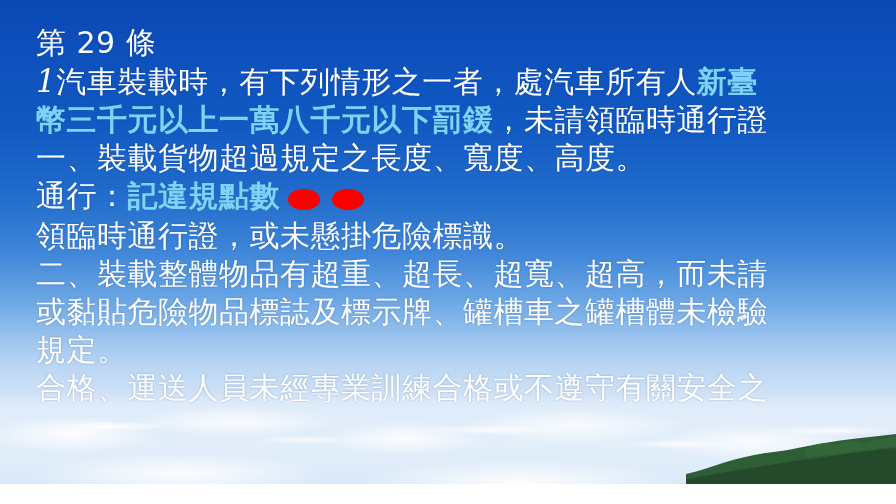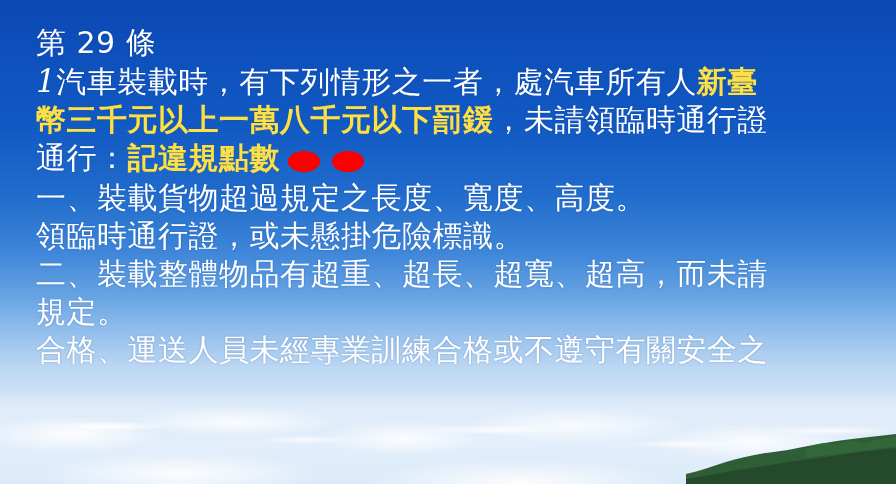--- a/index.html
+++ b/index.html
@@ -74,21 +74,21 @@
     color:#ffffff;
     letter-spacing:.5px;
     text-shadow:0 0 2px rgba(0,40,110,.30);
   }
   .ln{white-space:nowrap;}
   .em-num{
     font-family:"DejaVu Serif","Liberation Serif",serif;
     font-style:italic;font-weight:400;font-size:31px;
   }
   .hl{
-    color:#fde047;font-weight:bold;
+    color:#7dd3fc;font-weight:bold;
     text-shadow:0 0 1px rgba(90,90,0,.35);
   }
   .dot-wrap{display:inline-block;vertical-align:middle;margin-left:8px;}
   .dot{
     display:inline-block;width:32px;height:21px;border-radius:50%;
     background:#fb0000;vertical-align:middle;margin-right:12px;
   }
 </style>
 </head>
 <body>
@@ -120,36 +120,39 @@
 
     <div class="ln">
       <span class="em-num">1</span><span>汽車裝載時，有下列情形之一者，處汽車所有人</span><span class="hl">新臺</span>
     </div>
 
     <div class="ln">
       <span class="hl">幣三千元以上一萬八千元以下罰鍰</span><span>，未請領臨時通行證</span>
     </div>
 
     <div class="ln">
-      <span>通行：</span><span class="hl">記違規點數</span><span class="dot-wrap"><span class="dot"></span><span class="dot"></span></span>
+      <span>一、裝載貨物超過規定之長度、寬度、高度。</span>
     </div>
 
     <div class="ln">
-      <span>一、裝載貨物超過規定之長度、寬度、高度。</span>
+      <span>通行：</span><span class="hl">記違規點數</span><span class="dot-wrap"><span class="dot"></span><span class="dot"></span></span>
     </div>
 
     <div class="ln">
       <span>領臨時通行證，或未懸掛危險標識。</span>
     </div>
 
     <div class="ln">
       <span>二、裝載整體物品有超重、超長、超寬、超高，而未請</span>
     </div>
 
 
+    <div class="ln">
+      <span>或黏貼危險物品標誌及標示牌、罐槽車之罐槽體未檢驗</span>
+    </div>
 
     <div class="ln">
       <span>規定。</span>
     </div>
 
     <div class="ln">
       <span>合格、運送人員未經專業訓練合格或不遵守有關安全之</span>
     </div>
 
   </div>

